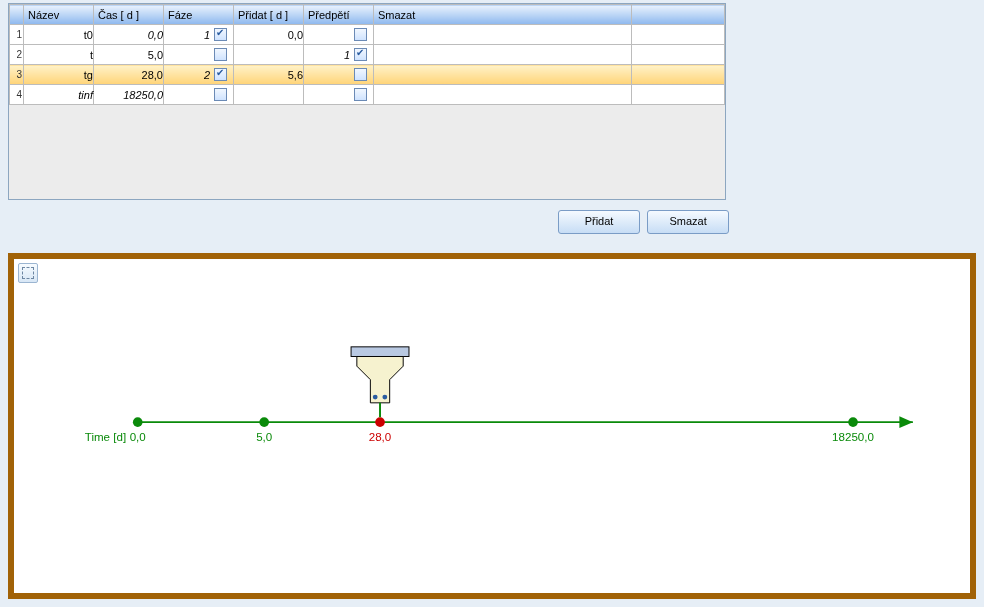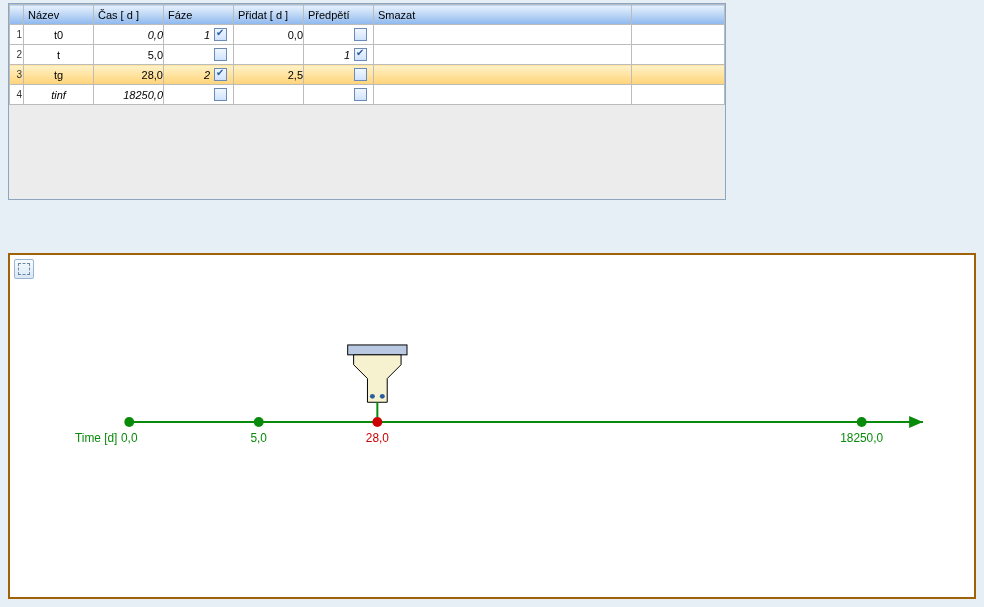--- a/index.html
+++ b/index.html
@@ -62,21 +62,21 @@
   }
   col.c-rowhead { width: 14px; }
   col.c-name   { width: 70px; }
   col.c-time   { width: 70px; }
   col.c-phase  { width: 70px; }
   col.c-age    { width: 70px; }
   col.c-pre    { width: 70px; }
   col.c-desc   { width: 258px; }
   col.c-last   {  }
 
-  .cell-left  { padding: 2px 4px; text-align: center; }
+  .cell-left  { padding: 2px 4px; text-align: right; }
   .cell-right { padding: 2px 4px; text-align: right; }
 
   .italic { font-style: italic; }
 
   
   tr.selected td       { background: linear-gradient(#fff2c8, #ffd478); }
   tr.selected td.rowhead { background: linear-gradient(#fff2c8, #ffd478); }
 
   
   .chk {
@@ -133,21 +133,21 @@
   }
 
   
   .panel {
     position: absolute;
     left: 8px;
     top: 253px;
     width: 968px;
     height: 346px;
     background: #fff;
-    border: 2px solid #a16207;
+    border: 6px solid #a16207;
     box-sizing: border-box;
   }
   .fullscreen-btn {
     position: absolute;
     left: 4px;
     top: 4px;
     width: 18px;
     height: 18px;
     border: 1px solid #9bb5d1;
     border-radius: 2px;
@@ -229,40 +229,44 @@
             <td class="cell-right"></td>
             <td class="cell-right" style="padding-right: 6px;"><span class="phase-val">1</span><span class="chk checked"></span></td>
             <td class="cell-left"></td>
             <td></td>
           </tr>
           <tr class="selected">
             <td class="rowhead">3</td>
             <td class="cell-left">tg</td>
             <td class="cell-right">28,0</td>
             <td class="cell-right" style="padding-right: 6px;"><span class="phase-val">2</span><span class="chk checked"></span></td>
-            <td class="cell-right">2,5</td>
+            <td class="cell-right">5,6</td>
             <td class="cell-right" style="padding-right: 6px;"><span class="phase-val"></span><span class="chk"></span></td>
             <td class="cell-left"></td>
             <td></td>
           </tr>
           <tr>
             <td class="rowhead">4</td>
             <td class="cell-left italic">tinf</td>
             <td class="cell-right italic">18250,0</td>
             <td class="cell-right" style="padding-right: 6px;"><span class="phase-val"></span><span class="chk"></span></td>
             <td class="cell-right"></td>
             <td class="cell-right" style="padding-right: 6px;"><span class="phase-val"></span><span class="chk"></span></td>
             <td class="cell-left"></td>
             <td></td>
           </tr>
         </tbody>
   </table>
   <div class="empty-area" style="height: 94px;"></div>
 </div>
 
+<div class="buttons">
+  <span class="btn">Přidat</span>
+  <span class="btn">Smazat</span>
+</div>
 
 <div class="panel">
   <div class="fullscreen-btn"></div>
   <svg class="timeline-svg" viewBox="0 0 968 346">
 
     <line id="axis-line" stroke="#0a8a0a" stroke-width="2" x1="117" y1="169" x2="920" y2="169"></line>
 
     <polygon id="axis-arrow" fill="#0a8a0a" points="920,169 906,163 906,175"></polygon>
 
     <text id="axis-label" class="axis-label" x="105" y="189">Time [d]</text>

